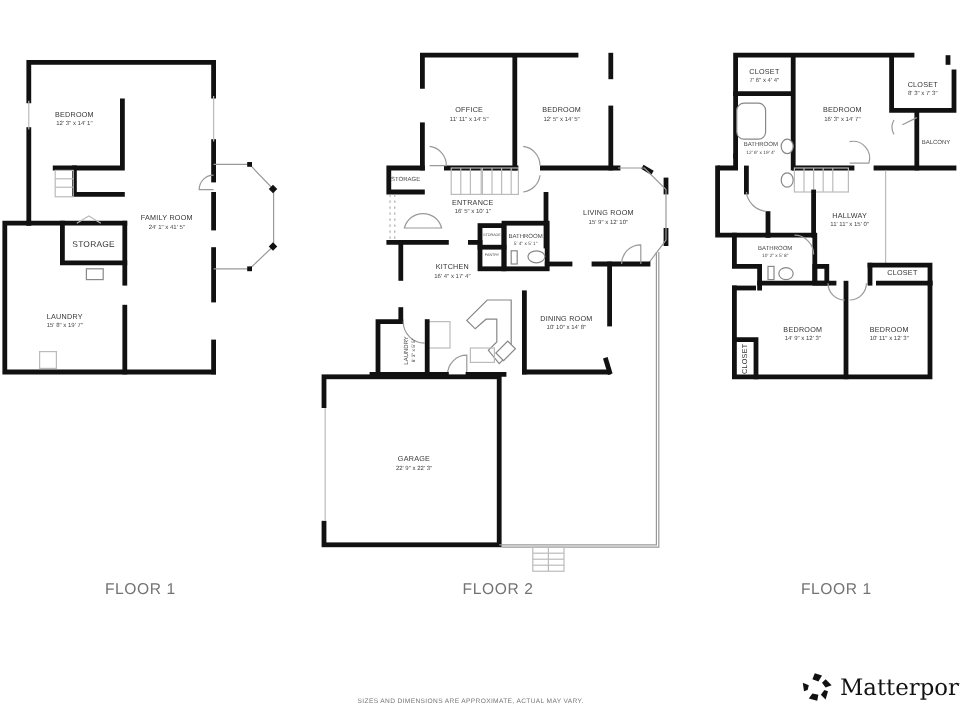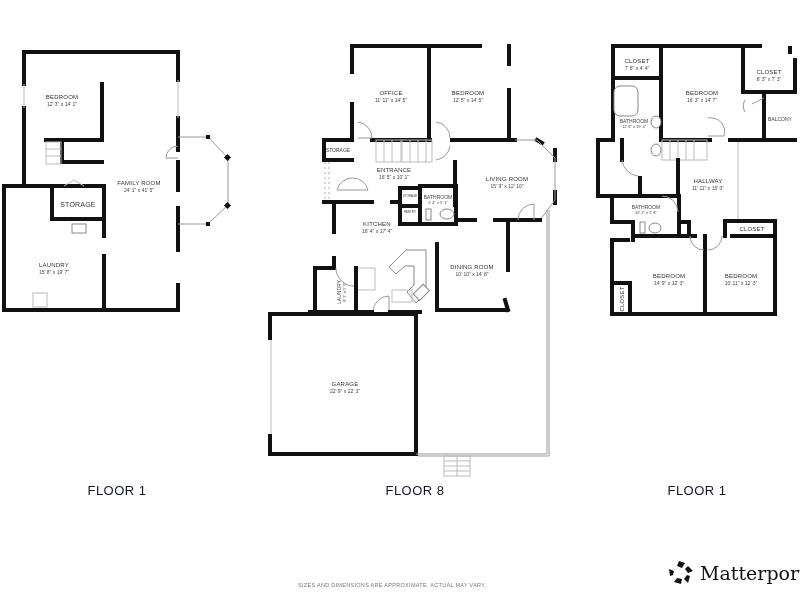--- a/index.html
+++ b/index.html
@@ -6,21 +6,21 @@
   body { width:800px; height:600px; position:relative; overflow:hidden; font-family:"Liberation Sans", sans-serif; color:#222; }
   svg.plan { position:absolute; left:0; top:0; width:800px; height:600px; }
   .wall { stroke:#111; stroke-width:4; fill:none; stroke-linecap:square; }
   .thin { stroke:#999; stroke-width:1; fill:none; }
   .light { stroke:#bbb; stroke-width:1; fill:none; }
   .fix { stroke:#888; stroke-width:1; fill:#fff; }
   .lbl { position:absolute; text-align:center; transform:translate(-50%,-50%); white-space:nowrap; }
   .rn { font-size:6px; letter-spacing:0.2px; color:#333; text-transform:uppercase; line-height:7px; }
   .rd { font-size:5px; color:#444; line-height:6px; }
   .rn.big { font-size:7px; }
-  .floor-label { position:absolute; font-size:13px; letter-spacing:0.5px; color:#0f172a; transform:translateX(-50%); }
+  .floor-label { position:absolute; font-size:13px; letter-spacing:0.5px; color:#737373; transform:translateX(-50%); }
   .disclaimer { position:absolute; left:298px; top:582px; font-size:5.5px; color:#777; letter-spacing:0.3px; }
   .brand { position:absolute; left:668px; top:560px; display:flex; align-items:center; gap:6px; }
   .brand-text { font-family:"DejaVu Serif", serif; font-size:19px; color:#111; }
   .vert { transform:translate(-50%,-50%) rotate(-90deg); }
 </style>
 </head>
 <body>
 
 <svg class="plan" viewBox="0 0 800 600">
 
@@ -295,21 +295,21 @@
 </div>
 <div class="lbl" style="left:741px;top:279px">
   <div class="rn">BEDROOM</div>
   <div class="rd">10' 11" x 12' 3"</div>
 </div>
 <div class="lbl vert" style="left:622px;top:299px">
   <div class="rn">CLOSET</div>
 </div>
 
 <div class="floor-label" style="left:117px;top:483px">FLOOR 1</div>
-<div class="floor-label" style="left:415px;top:483px">FLOOR 8</div>
+<div class="floor-label" style="left:415px;top:483px">FLOOR 2</div>
 <div class="floor-label" style="left:697px;top:483px">FLOOR 1</div>
 
 <div class="disclaimer">SIZES AND DIMENSIONS ARE APPROXIMATE, ACTUAL MAY VARY.</div>
 <div class="brand">
   <svg width="26" height="26" viewBox="0 0 26 26">
     <polygon points="11,1 17,3 14,8 9,6" fill="#111"></polygon>
     <polygon points="20,6 25,11 20,13 17,9" fill="#111"></polygon>
     <polygon points="22,16 20,23 16,19 19,15" fill="#111"></polygon>
     <polygon points="13,24 6,22 9,18 14,19" fill="#111"></polygon>
     <polygon points="2,16 1,9 6,11 5,15" fill="#111"></polygon>

